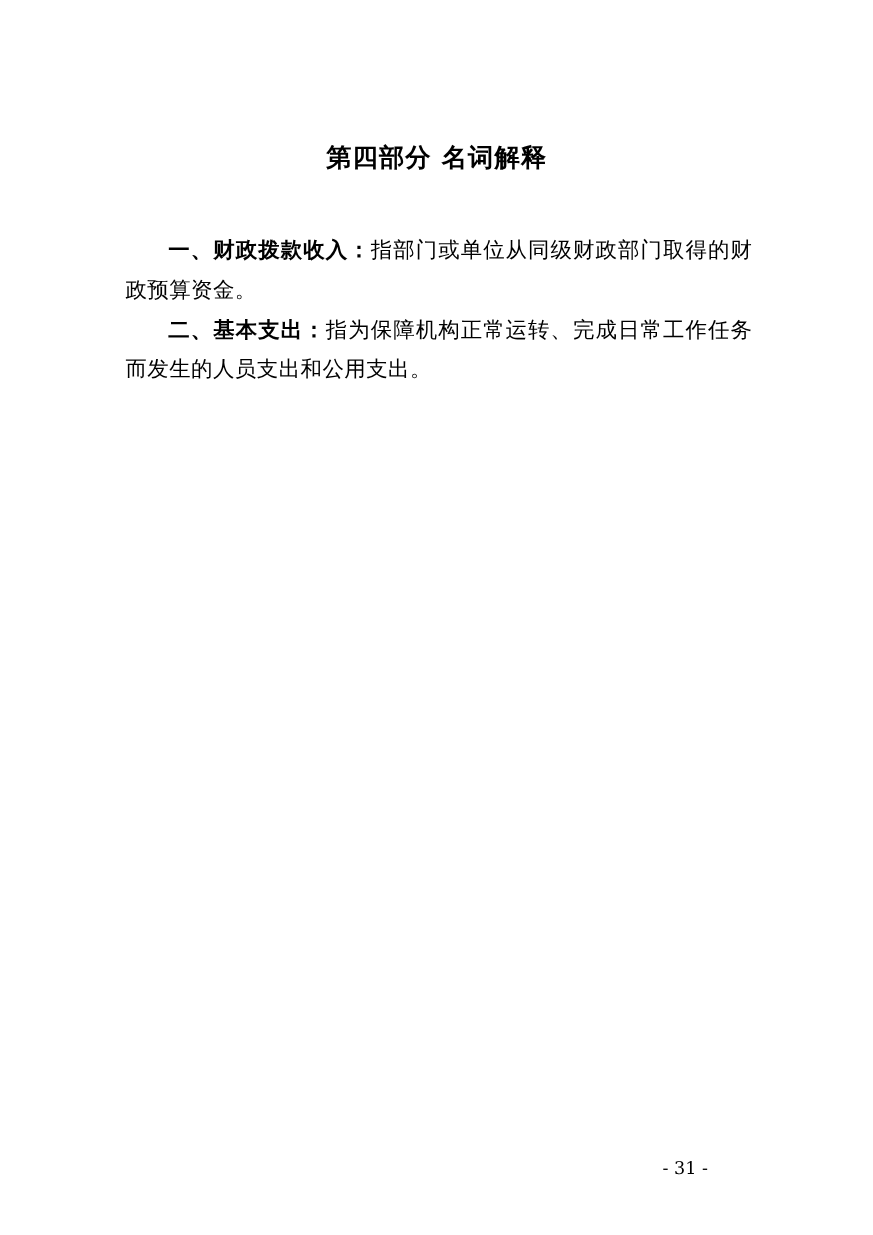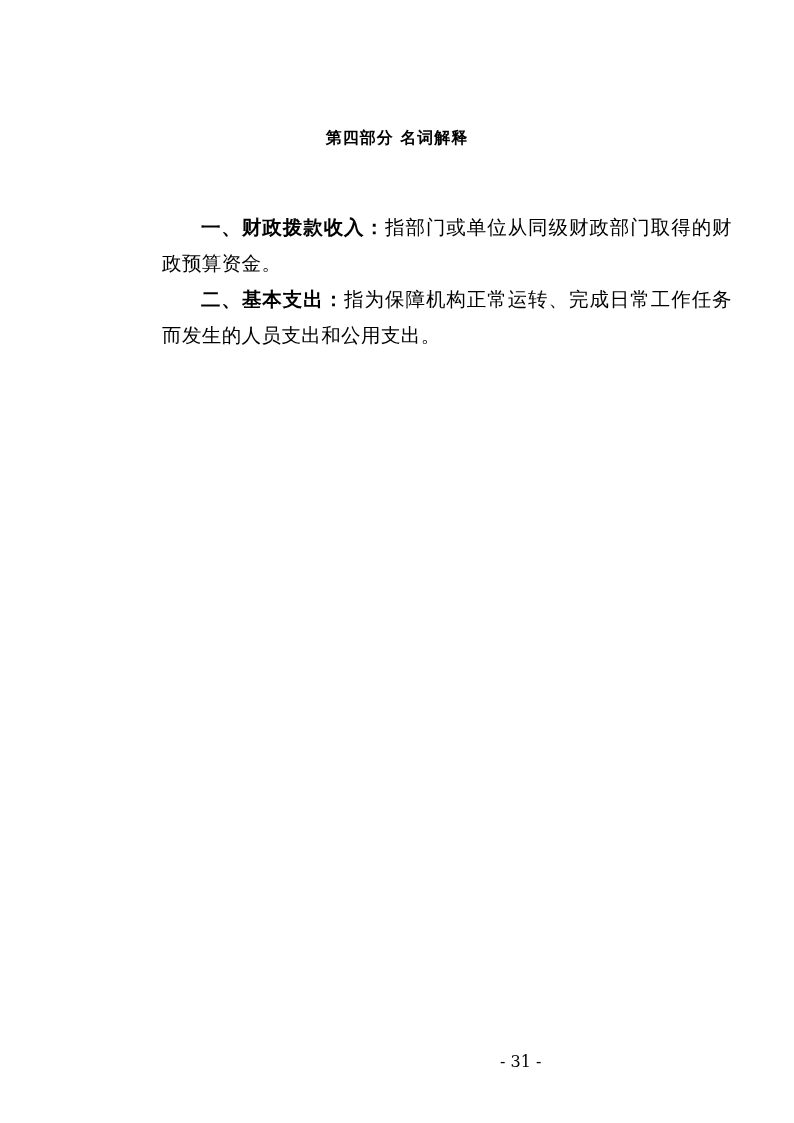--- a/index.html
+++ b/index.html
@@ -21,49 +21,48 @@
     box-sizing: border-box;
     padding: 0;
     overflow: hidden;
   }
   .doc-title {
     position: absolute;
     top: 128px;
     left: 0;
     width: 794px;
     text-align: center;
-    font-size: 16px;
+    font-size: 23px;
     font-weight: bold;
     letter-spacing: 1px;
     font-family: "DejaVu Serif", "Liberation Serif", serif;
   }
   .body-block {
     position: absolute;
     top: 210px;
     left: 114px;
     width: 570px;
-    margin-left: 48px;
   }
   .para {
     font-size: 19.5px;
     line-height: 36px;
     text-indent: 39px;
     text-align: justify;
     margin: 0 0 0 0;
     letter-spacing: 0.4px;
   }
   .para .term {
     font-weight: bold;
   }
   .page-number {
     position: absolute;
     bottom: 52px;
     left: 0;
     width: 746px;
-    text-align: left;
+    text-align: center;
     font-size: 16px;
     font-family: "DejaVu Serif", "Liberation Serif", serif;
   }
   .page-number .pn-inner {
     display: inline-block;
     margin-left: 500px;
   }
 </style>
 </head>
 <body>

